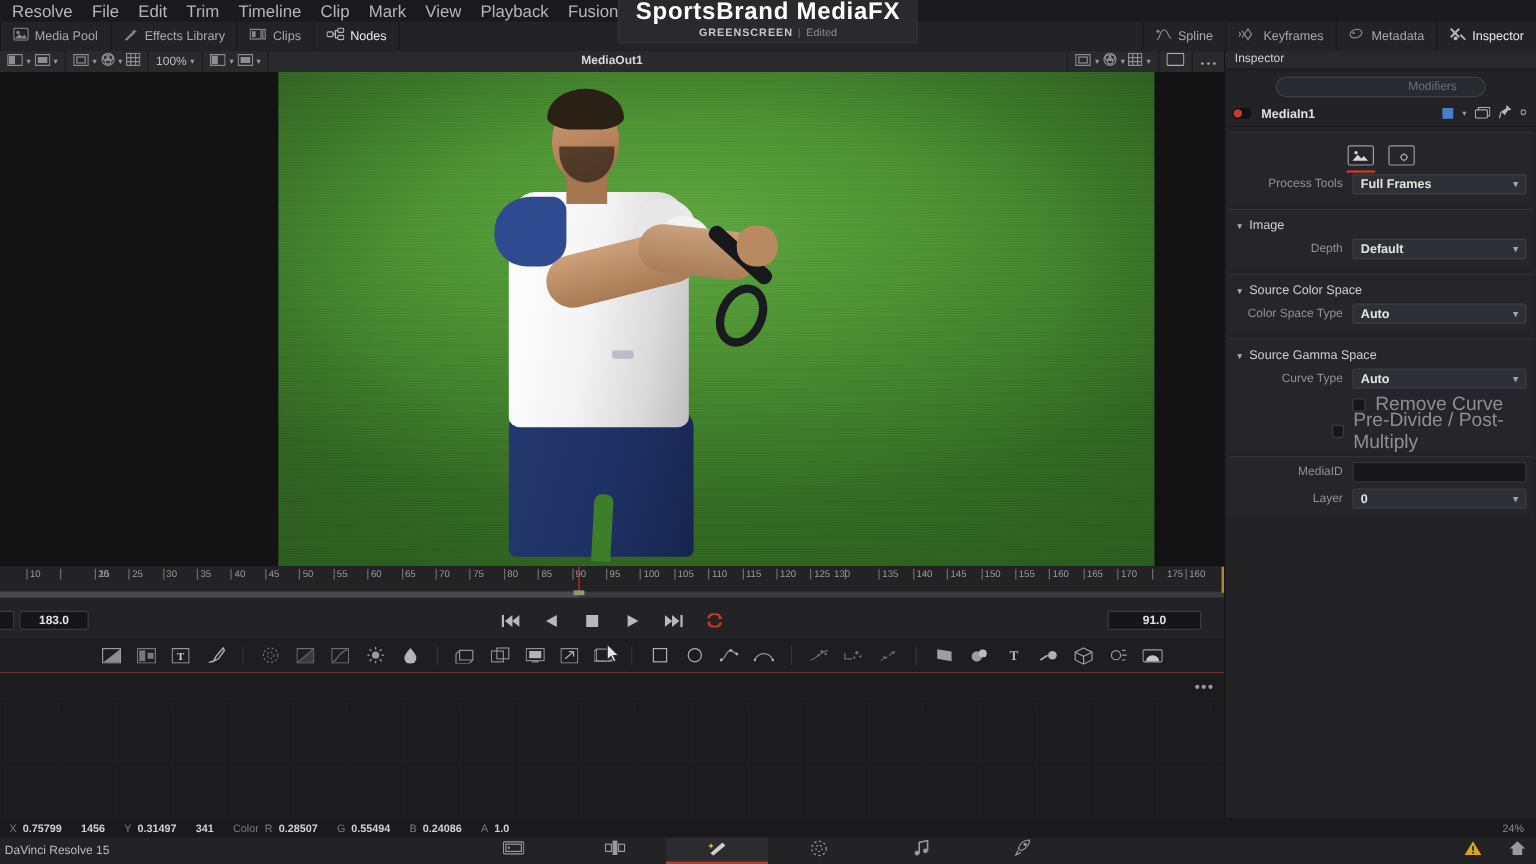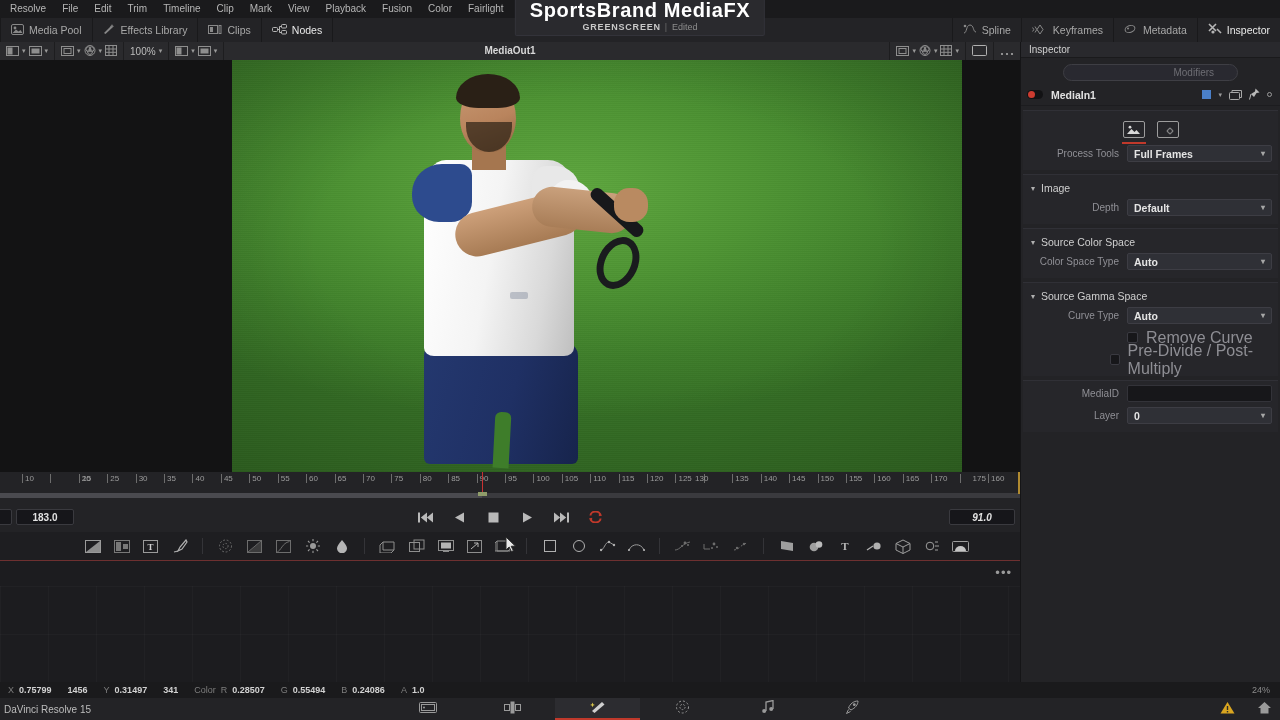--- a/index.html
+++ b/index.html
@@ -12,21 +12,21 @@
   }
   #app { position: relative; width: 1280px; height: 720px; }
 
   
   .menubar {
     position: absolute; top: 0; left: 0; width: 1280px; height: 18px;
     background: #1a1a1c; display: flex; align-items: center;
     padding-left: 2px; z-index: 5;
   }
   .menu-item {
-    font-size: 10px; color: #b6b6b6; padding: 0 8px; line-height: 18px;
+    font-size: 14px; color: #b6b6b6; padding: 0 8px; line-height: 18px;
     white-space: nowrap;
   }
 
   
   .title-overlay {
     position: absolute; top: -2px; left: 50%; transform: translateX(-50%);
     background: #2a2a2e; padding: 1px 14px 2px 14px; z-index: 20;
     text-align: center; border-radius: 1px;
     box-shadow: 0 0 0 1px #33333a;
   }
@@ -215,21 +215,21 @@
     position: absolute; top: 502px; left: 0; width: 1020px; height: 30px;
     background: #232326;
   }
   .num-field {
     position: absolute; top: 7px; height: 16px; background: #16161a;
     border: 1px solid #3a3a3f; border-radius: 2px;
     font-size: 10px; color: #e2e2e2; font-weight: bold;
     display: flex; align-items: center; justify-content: center;
   }
   .nf-left { left: 16px; width: 58px; }
-  .nf-right { right: 5px; width: 66px; font-style: italic; }
+  .nf-right { right: 19px; width: 78px; }
   .nf-stub { left: -8px; width: 20px; }
   .tp-btns {
     position: absolute; left: 0; right: 0; top: 0; height: 30px;
     display: flex; align-items: center; justify-content: center; gap: 17px;
   }
   .tp-btn { width: 17px; height: 17px; display: flex; align-items: center; justify-content: center; }
 
   
   .nodebar {
     position: absolute; top: 532px; left: 0; width: 1020px; height: 28px;

